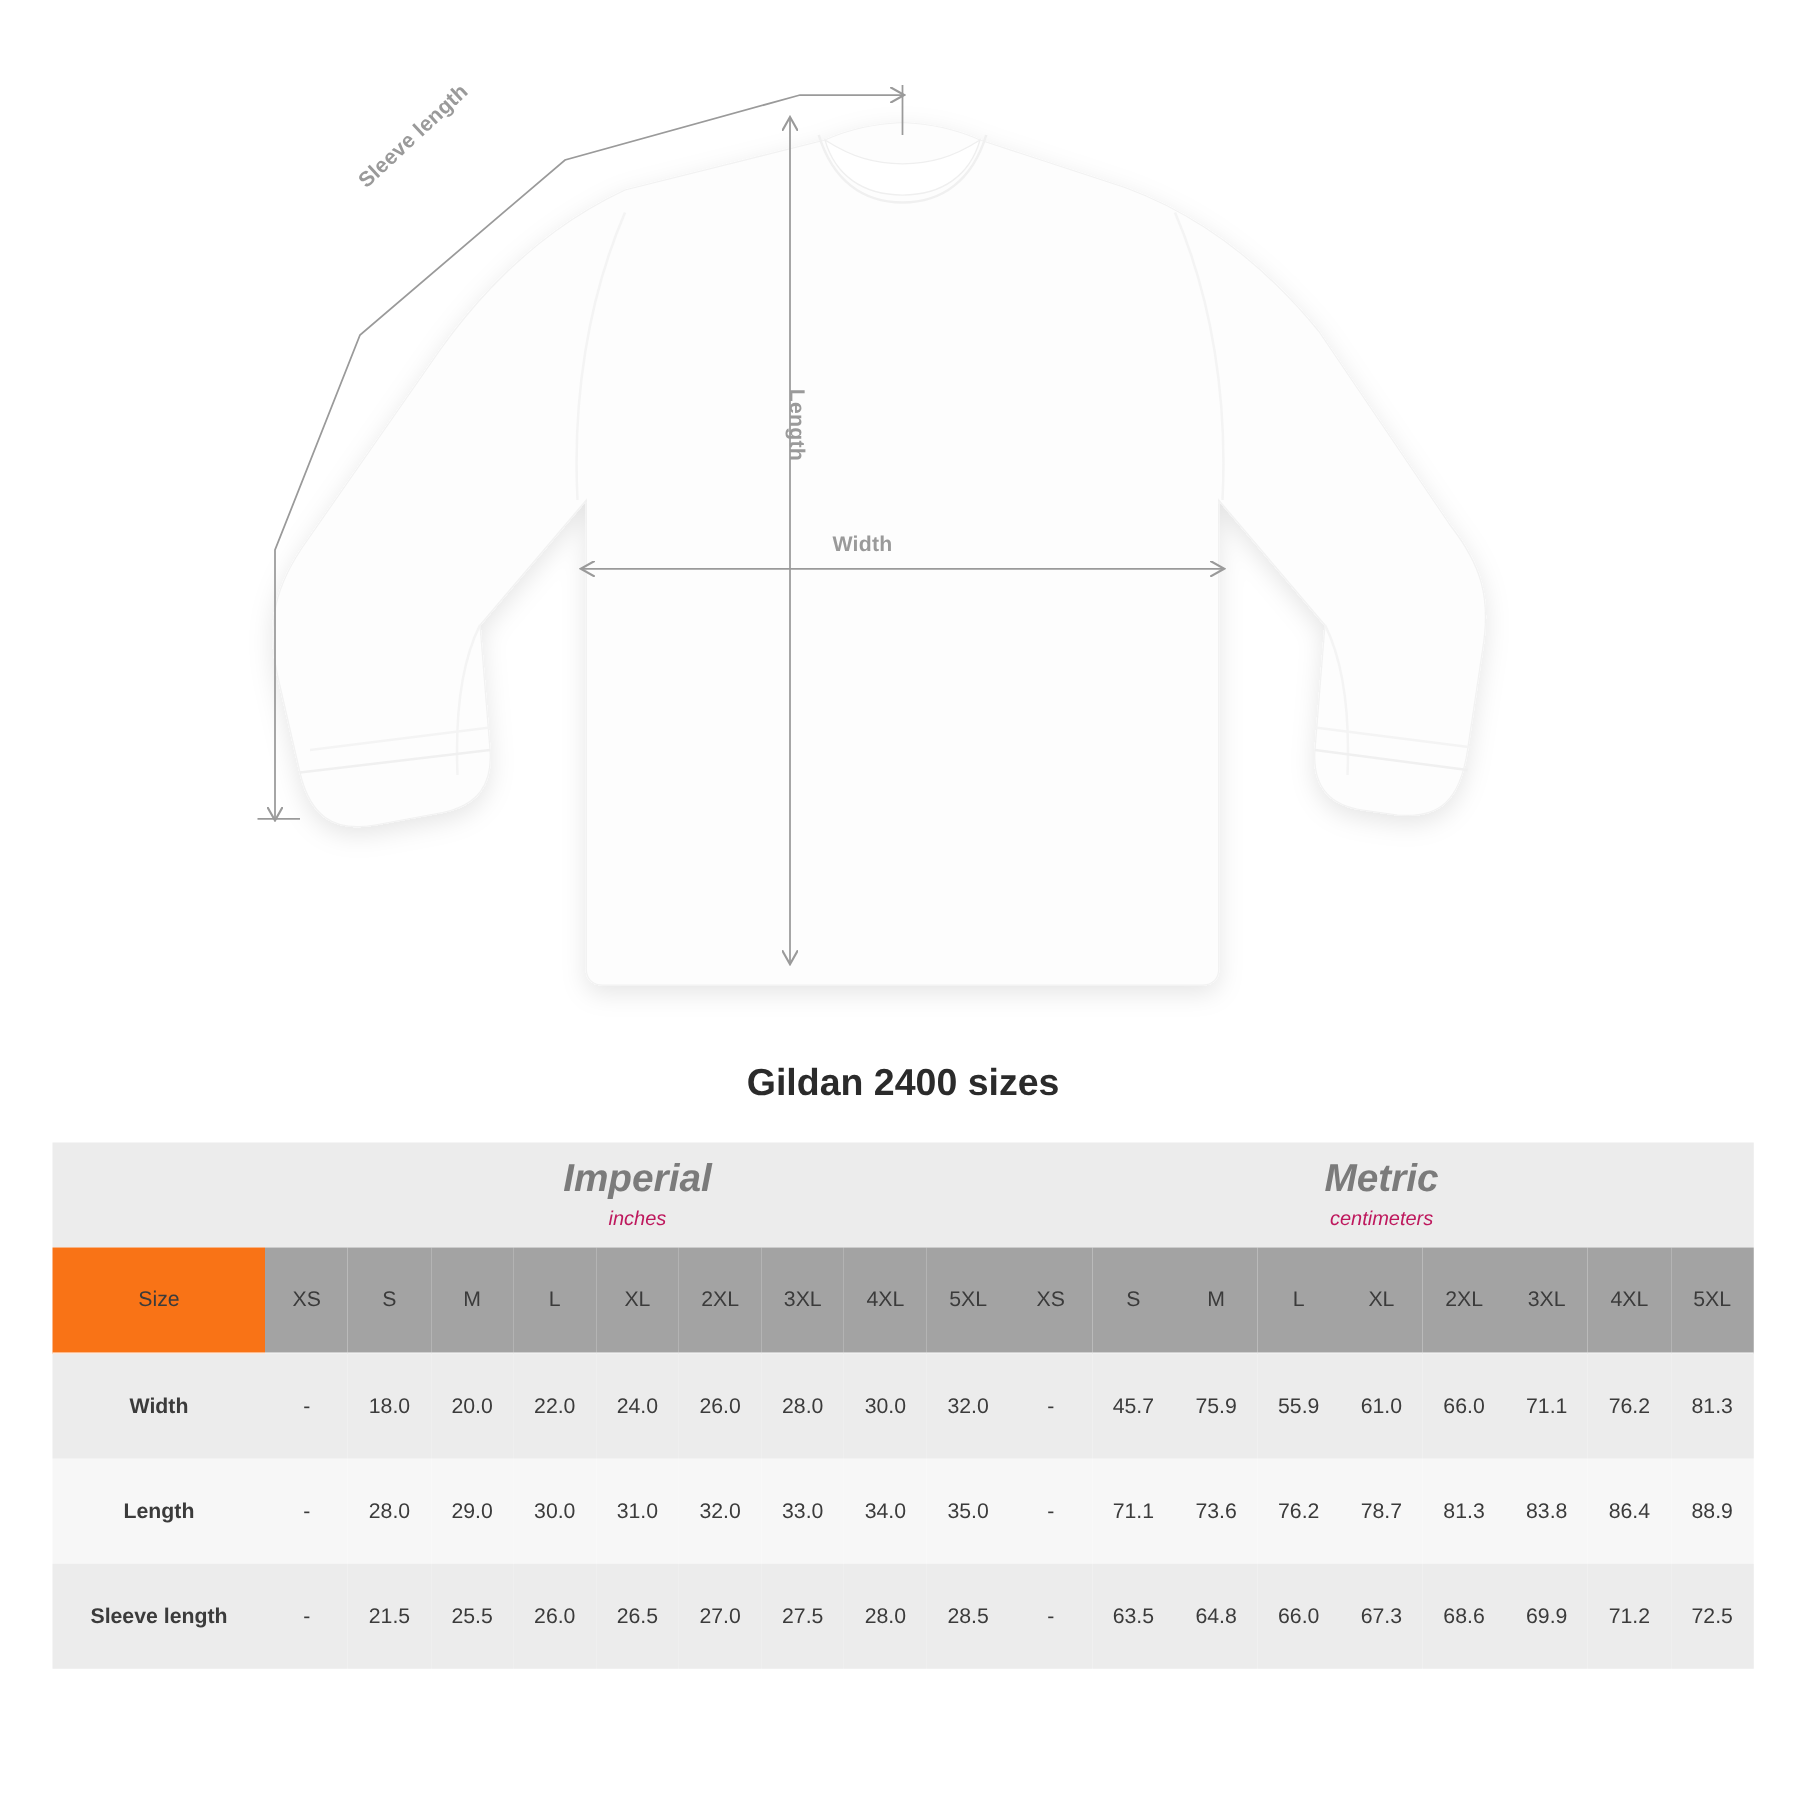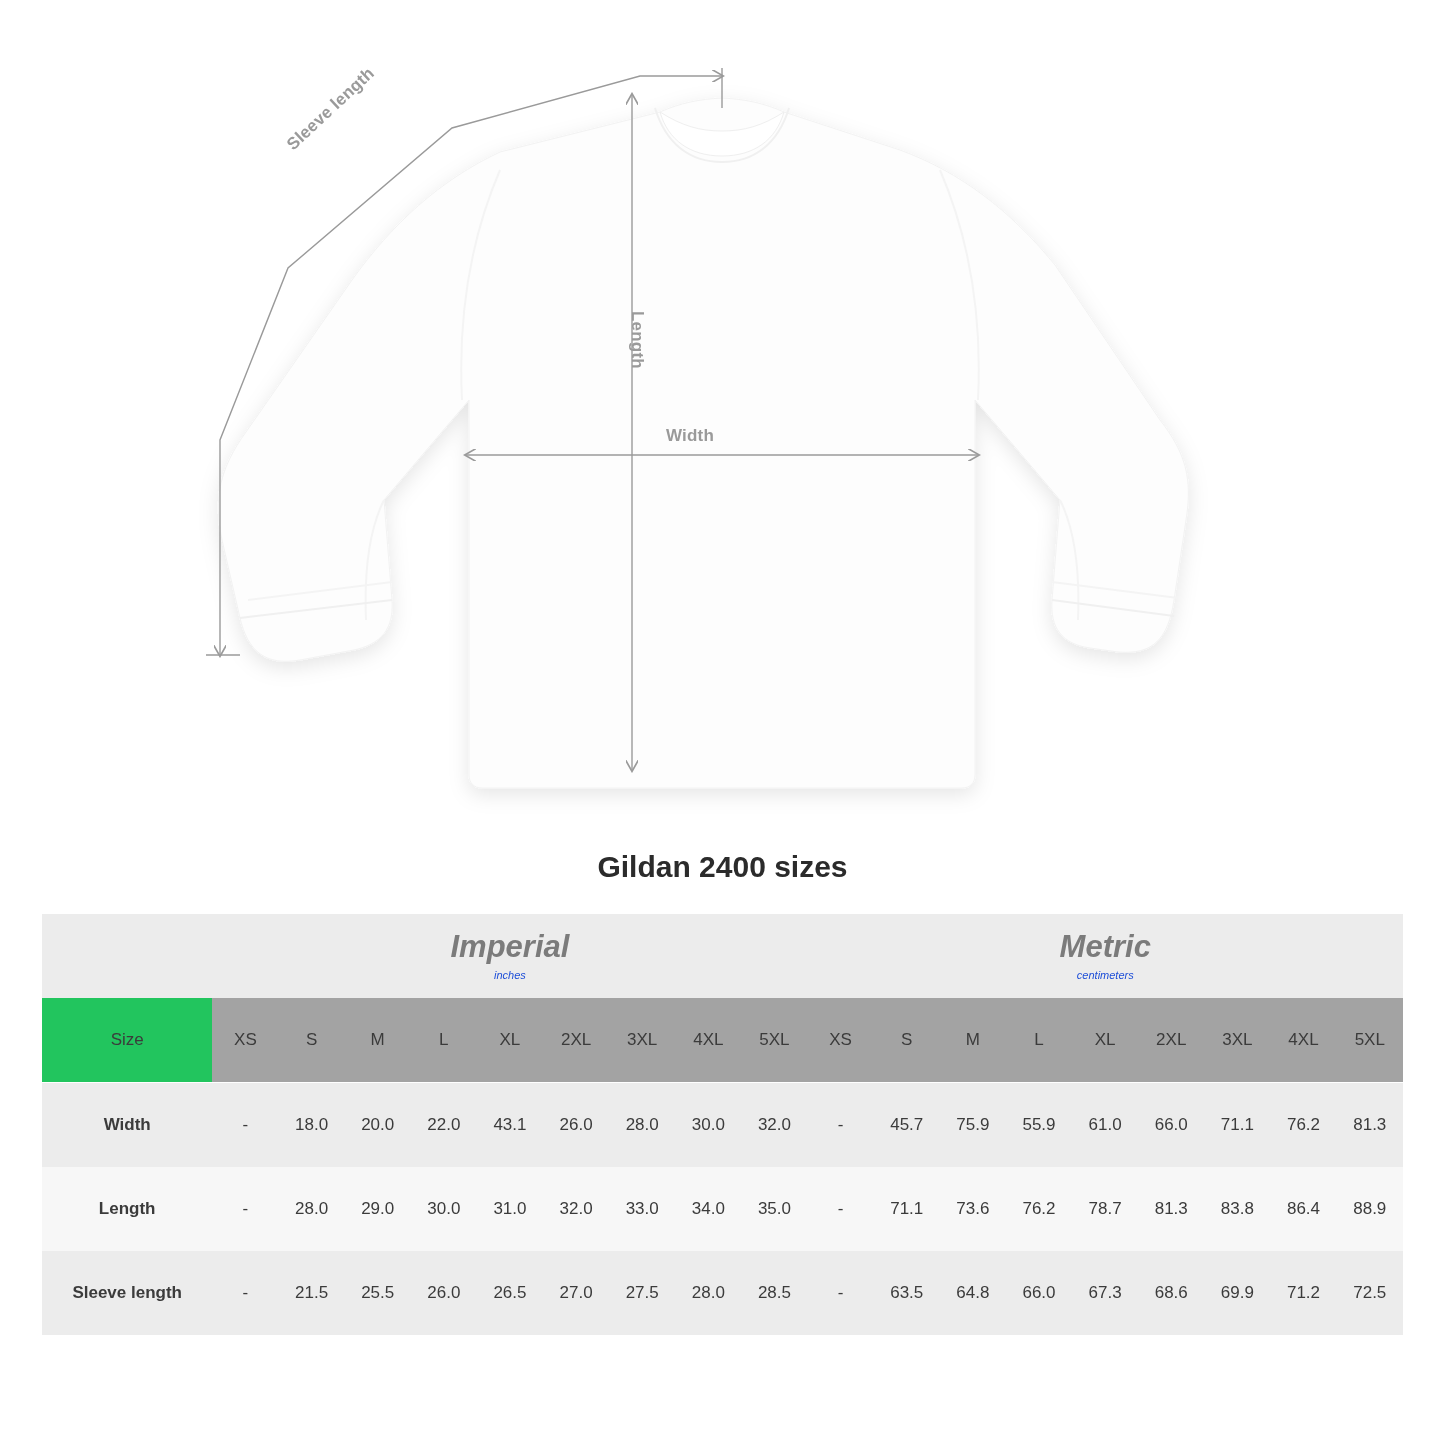--- a/index.html
+++ b/index.html
@@ -94,36 +94,36 @@
     height: 108px;
   }
   .unit-title {
     font-size: 31px;
     font-style: italic;
     font-weight: bold;
     color: #7b7b7b;
     line-height: 1.25;
   }
   .unit-sub {
-    font-size: 11px;
+    font-size: 16px;
     font-style: italic;
-    color: #1d4ed8;
+    color: #be185d;
     line-height: 1.6;
   }
   .row-head {
     font-weight: bold;
     color: #3b3b3b;
     font-size: 17px;
   }
   .size-row td {
     background: #a3a3a3;
     border-bottom: 1px solid #ffffff;
   }
   .size-row .row-head {
-    background: #22c55e;
+    background: #f97316;
     margin-left: 12px;
   }
   .data-row-a td { background: #ececec; }
   .data-row-b td { background: #f7f7f7; }
   .data-row-a .row-head,
   .data-row-b .row-head { font-weight: bold; }
   .col-label { width: 170px; }
   .col-data { width: 66px; }
 </style>
 </head>
@@ -265,21 +265,21 @@
         <td>4XL</td>
         <td>5XL</td>
       </tr>
 
       <tr class="data-row-a">
         <td class="row-head">Width</td>
         <td>-</td>
         <td>18.0</td>
         <td>20.0</td>
         <td>22.0</td>
-        <td>43.1</td>
+        <td>24.0</td>
         <td>26.0</td>
         <td>28.0</td>
         <td>30.0</td>
         <td>32.0</td>
         <td>-</td>
         <td>45.7</td>
         <td>75.9</td>
         <td>55.9</td>
         <td>61.0</td>
         <td>66.0</td>

